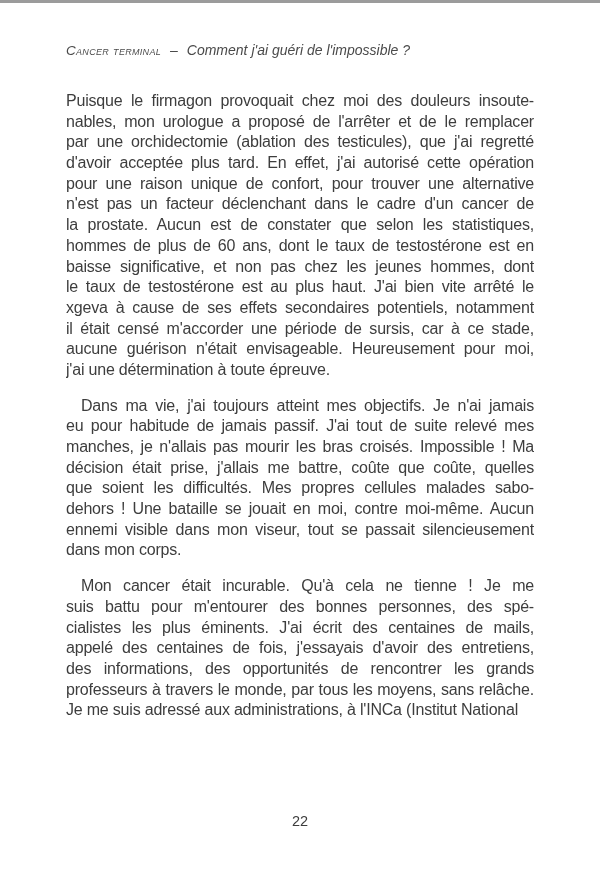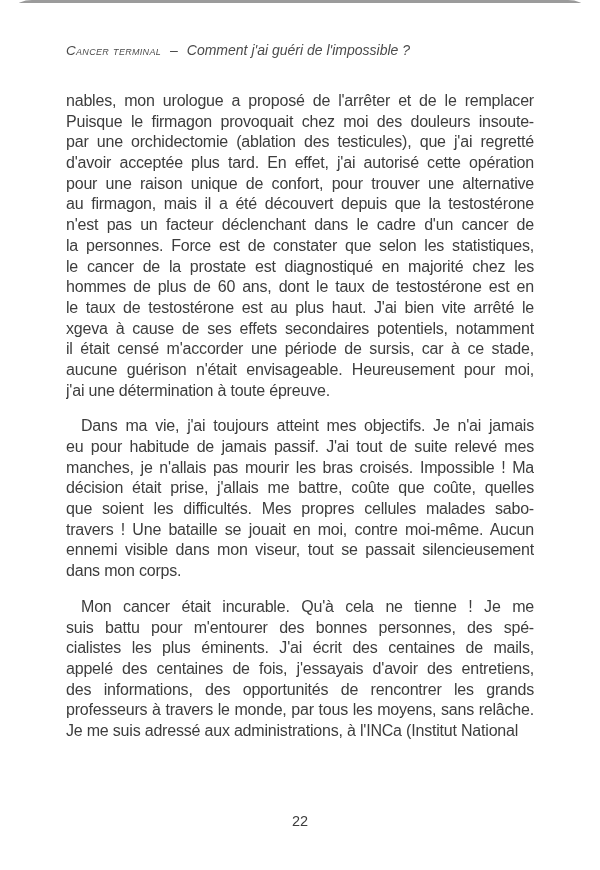--- a/index.html
+++ b/index.html
@@ -7,21 +7,20 @@
     padding: 0;
     background: #ffffff;
   }
   .page {
     position: relative;
     width: 600px;
     height: 870px;
     background: #ffffff;
     overflow: hidden;
     font-family: "Liberation Sans", "DejaVu Sans", sans-serif;
-    border-radius: 32px;
   }
   .top-border {
     position: absolute;
     top: 0;
     left: 0;
     width: 600px;
     height: 3px;
     background: #9b9b9b;
   }
   .running-header {
@@ -86,43 +85,42 @@
 
   <div class="top-border"></div>
 
   <div class="running-header">
     <span class="book-title">Cancer terminal</span><span class="separator">–</span><span class="chapter-title">Comment j'ai guéri de l'impossible ?</span>
   </div>
 
   <div class="page-body">
 
   <div class="paragraph">
+        <div class="line">Puisque le firmagon provoquait chez moi des douleurs insoute-</div>
         <div class="line">nables, mon urologue a proposé de l'arrêter et de le remplacer</div>
-        <div class="line">Puisque le firmagon provoquait chez moi des douleurs insoute-</div>
         <div class="line">par une orchidectomie (ablation des testicules), que j'ai regretté</div>
         <div class="line">d'avoir acceptée plus tard. En effet, j'ai autorisé cette opération</div>
         <div class="line">pour une raison unique de confort, pour trouver une alternative</div>
-        <div class="line">au firmagon, mais il a été découvert depuis que la testostérone</div>
         <div class="line">n'est pas un facteur déclenchant dans le cadre d'un cancer de</div>
-        <div class="line">la personnes. Force est de constater que selon les statistiques,</div>
-        <div class="line">le cancer de la prostate est diagnostiqué en majorité chez les</div>
+        <div class="line">la prostate. Aucun est de constater que selon les statistiques,</div>
         <div class="line">hommes de plus de 60 ans, dont le taux de testostérone est en</div>
+        <div class="line">baisse significative, et non pas chez les jeunes hommes, dont</div>
         <div class="line">le taux de testostérone est au plus haut. J'ai bien vite arrêté le</div>
         <div class="line">xgeva à cause de ses effets secondaires potentiels, notamment</div>
         <div class="line">il était censé m'accorder une période de sursis, car à ce stade,</div>
         <div class="line">aucune guérison n'était envisageable. Heureusement pour moi,</div>
         <div class="line last">j'ai une détermination à toute épreuve.</div>
       </div>
       <div class="paragraph">
         <div class="line indent">Dans ma vie, j'ai toujours atteint mes objectifs. Je n'ai jamais</div>
         <div class="line">eu pour habitude de jamais passif. J'ai tout de suite relevé mes</div>
         <div class="line">manches, je n'allais pas mourir les bras croisés. Impossible ! Ma</div>
         <div class="line">décision était prise, j'allais me battre, coûte que coûte, quelles</div>
         <div class="line">que soient les difficultés. Mes propres cellules malades sabo-</div>
-        <div class="line">travers ! Une bataille se jouait en moi, contre moi-même. Aucun</div>
+        <div class="line">dehors ! Une bataille se jouait en moi, contre moi-même. Aucun</div>
         <div class="line">ennemi visible dans mon viseur, tout se passait silencieusement</div>
         <div class="line last">dans mon corps.</div>
       </div>
       <div class="paragraph">
         <div class="line indent">Mon cancer était incurable. Qu'à cela ne tienne ! Je me</div>
         <div class="line">suis battu pour m'entourer des bonnes personnes, des spé-</div>
         <div class="line">cialistes les plus éminents. J'ai écrit des centaines de mails,</div>
         <div class="line">appelé des centaines de fois, j'essayais d'avoir des entretiens,</div>
         <div class="line">des informations, des opportunités de rencontrer les grands</div>
         <div class="line">professeurs à travers le monde, par tous les moyens, sans relâche.</div>

